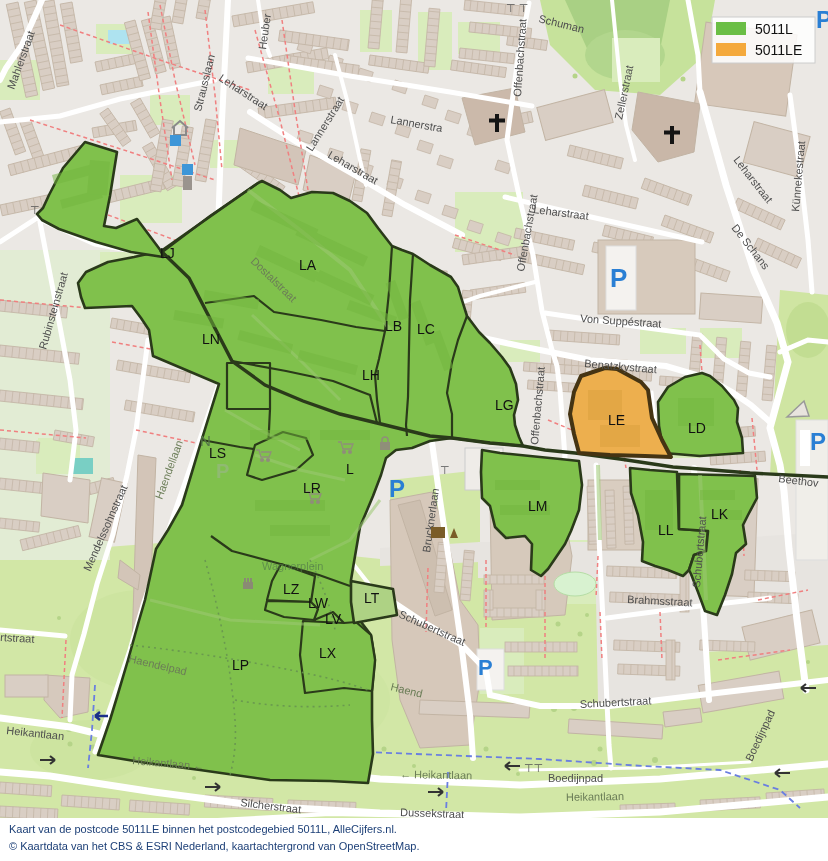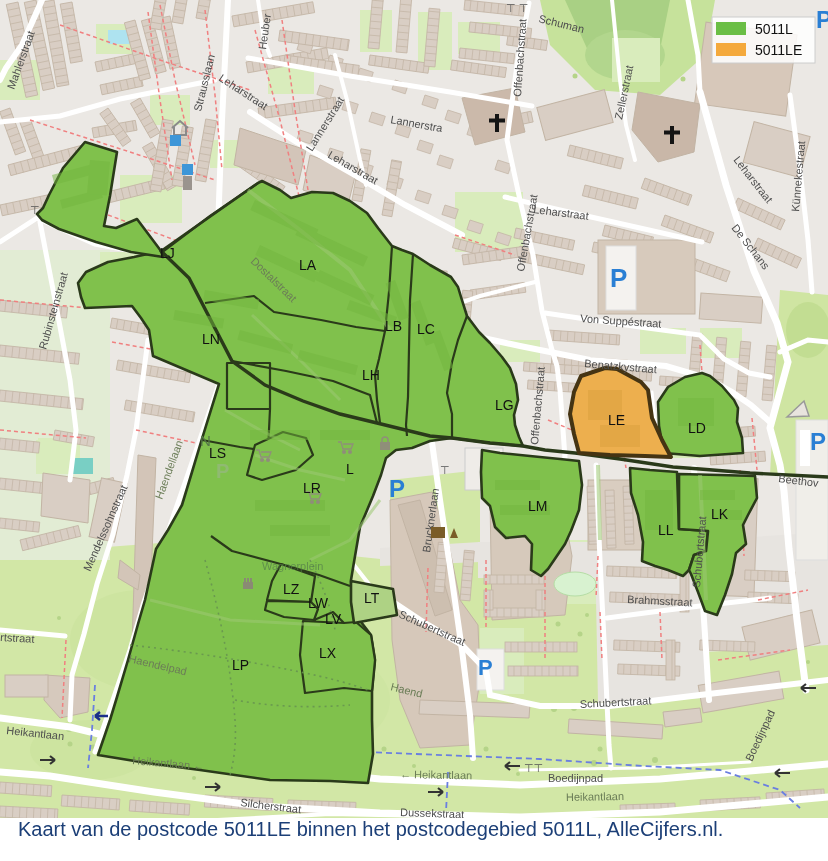--- a/index.html
+++ b/index.html
@@ -1,16 +1,16 @@
 <!DOCTYPE html>
 <html><head><meta charset="utf-8"><style>
 html,body{margin:0;padding:0;background:#fff;font-family:"Liberation Sans",sans-serif;}
 .wrap{width:828px;height:861px;position:relative;overflow:hidden;}
 .cap{position:absolute;left:0;top:818px;width:100%;height:43px;background:#fff;}
-.cap div{color:#1c3f77;font-size:20px;line-height:17.4px;padding-left:18px;}
+.cap div{color:#1c3f77;font-size:11px;line-height:17.4px;padding-left:9px;}
 </style></head><body>
 <div class="wrap">
 <svg width="828" height="818" viewBox="0 0 828 818" style="display:block" font-family="Liberation Sans, sans-serif">
 
 <rect x="0" y="0" width="828" height="818" fill="#ebe8e4"></rect>
 
 <path d="M0,555 L200,540 L390,560 L390,480 L480,470 L480,560 L828,545 L828,818 L0,818 Z" fill="#d2e7a6"></path>
 
 <ellipse cx="140" cy="640" rx="70" ry="50" fill="#cde4a0"></ellipse>
 <ellipse cx="300" cy="700" rx="90" ry="55" fill="#cee5a2"></ellipse>
@@ -1759,13 +1759,14 @@
 <rect x="716" y="22" width="30" height="13" fill="#6abe45"></rect>
 <text x="755" y="34" font-size="14" fill="#111">5011L</text>
 <rect x="716" y="43" width="30" height="13" fill="#f4a93c"></rect>
 <text x="755" y="55" font-size="14" fill="#111">5011LE</text>
 </g>
 
 </svg>
 
 <div class="cap">
 <div style="padding-top:3px">Kaart van de postcode 5011LE binnen het postcodegebied 5011L, AlleCijfers.nl.</div>
+<div>© Kaartdata van het CBS &amp; ESRI Nederland, kaartachtergrond van OpenStreetMap.</div>
 </div>
 </div>
 </body></html>

